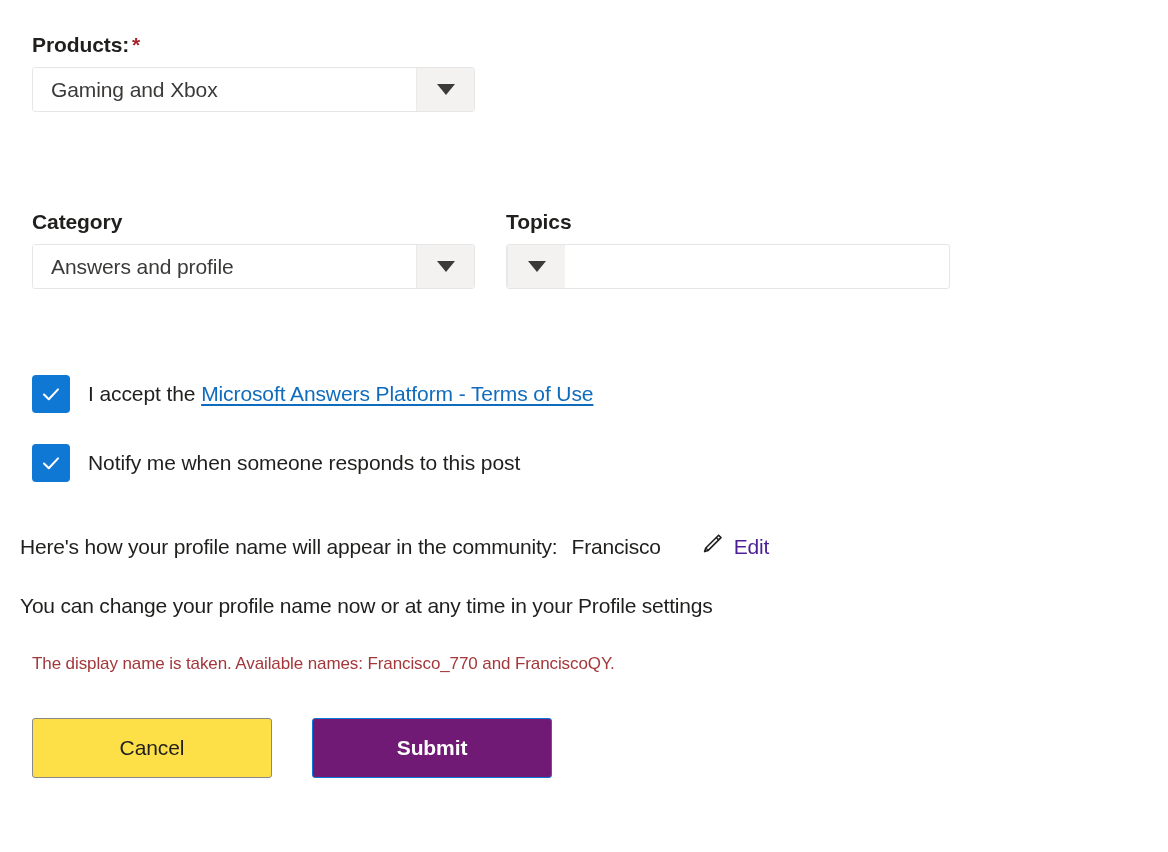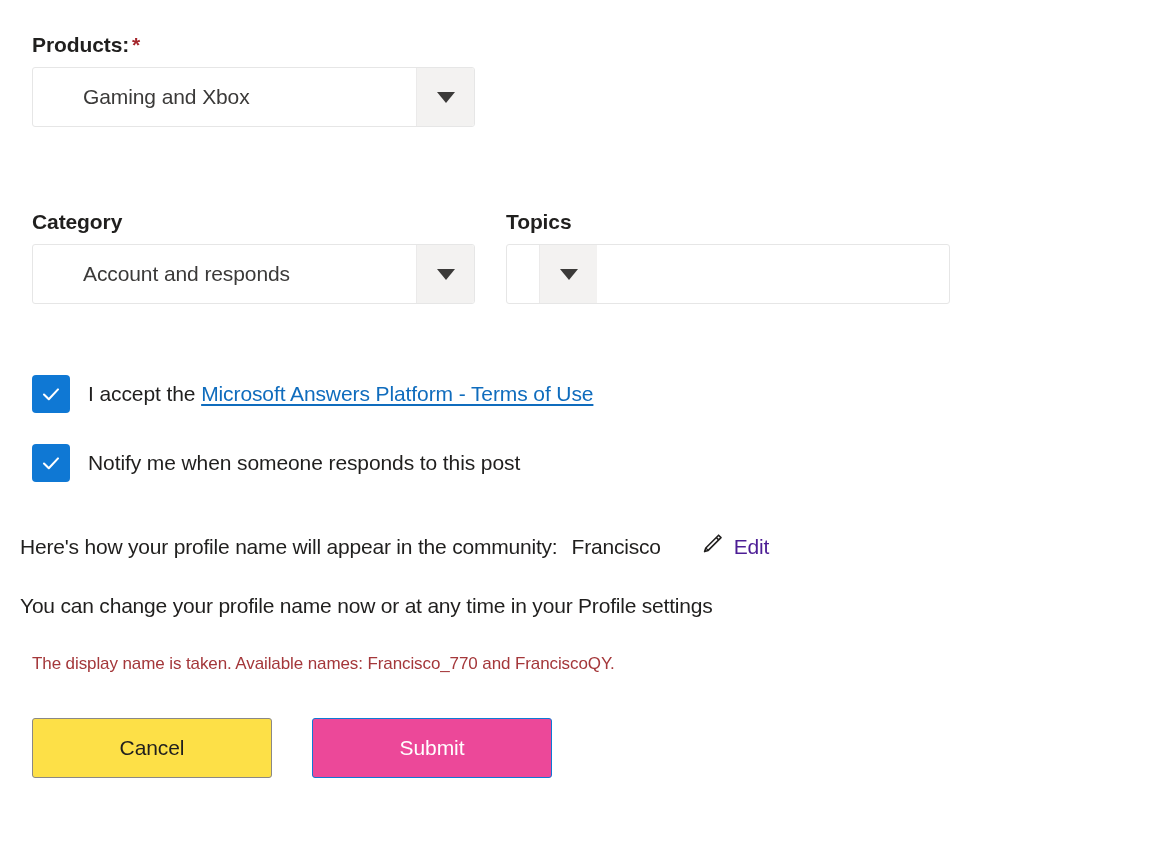--- a/index.html
+++ b/index.html
@@ -42,26 +42,25 @@
   .required-star {
     color: #a4262c;
     font-weight: 700;
     font-size: 21px;
     padding-left: 3px;
   }
 
   .combo {
     display: flex;
     align-items: stretch;
-    height: 60px;
+    height: 45px;
     border: 1px solid #e6e6e6;
     border-radius: 3px;
     background: #ffffff;
     overflow: hidden;
-    padding-left: 32px;
   }
   .combo-value {
     flex: 1 1 auto;
     display: flex;
     align-items: center;
     padding: 0 18px;
     font-size: 21px;
     color: #3b3a39;
     background: #ffffff;
     white-space: nowrap;
@@ -184,24 +183,24 @@
   }
   .btn-cancel {
     width: 240px;
     background: #fde047;
     border: 1px solid #8a8886;
     color: #201f1e;
     margin-right: 40px;
   }
   .btn-submit {
     width: 240px;
-    background: #ec4899;
+    background: #701a75;
     border: 1px solid #0f78d4;
     color: #ffffff;
-    font-weight: 400;
+    font-weight: 700;
   }
 </style>
 </head>
 <body>
 
 <div class="page">
 
   <div class="field-group" id="products-group">
     <div class="field-label">
       <span>Products:</span><span class="required-star">*</span>
@@ -210,21 +209,21 @@
       <div class="combo-value">Gaming and Xbox</div>
       <div class="combo-arrow">
           <span class="caret"></span>
         </div>
     </div>
   </div>
 
   <div class="field-group" id="category-group">
     <div class="field-label">Category</div>
     <div class="combo">
-      <div class="combo-value">Account and responds</div>
+      <div class="combo-value">Answers and profile</div>
       <div class="combo-arrow">
           <span class="caret"></span>
         </div>
     </div>
   </div>
 
   <div class="field-group" id="topics-group">
     <div class="field-label">Topics</div>
     <div class="combo">
       <div class="combo-arrow">

